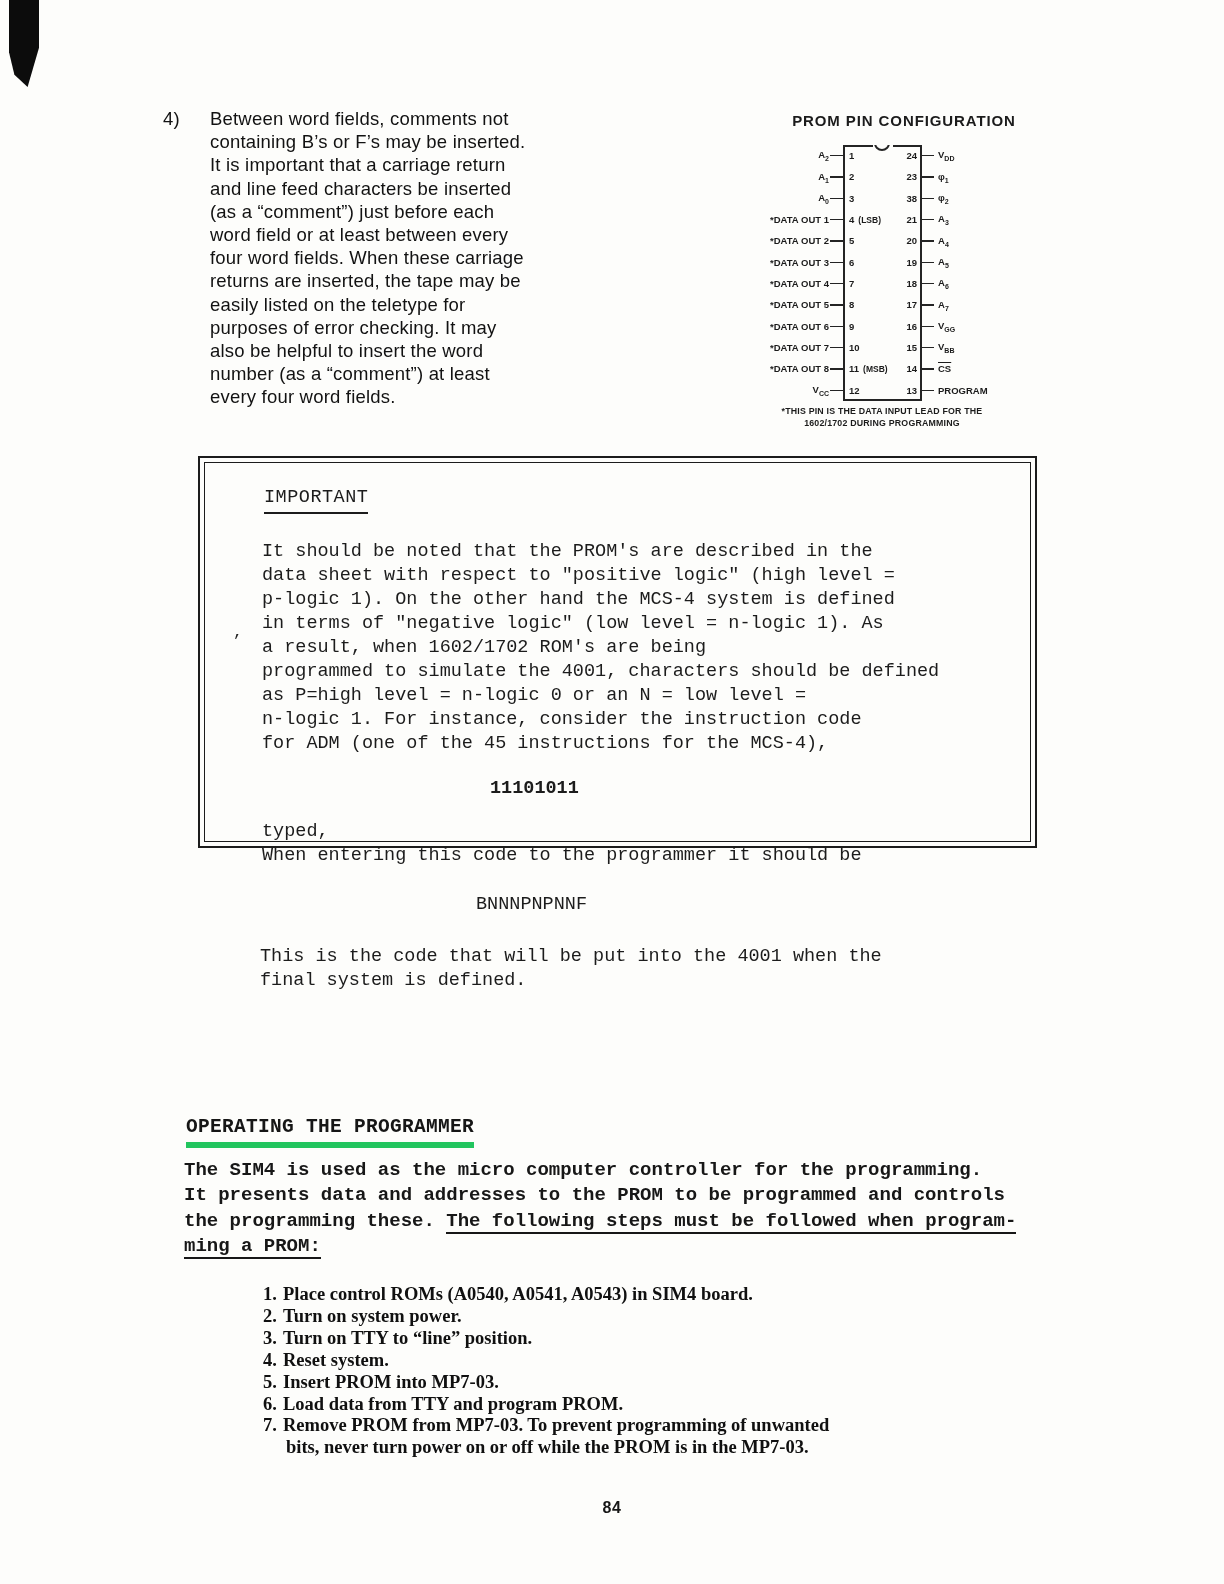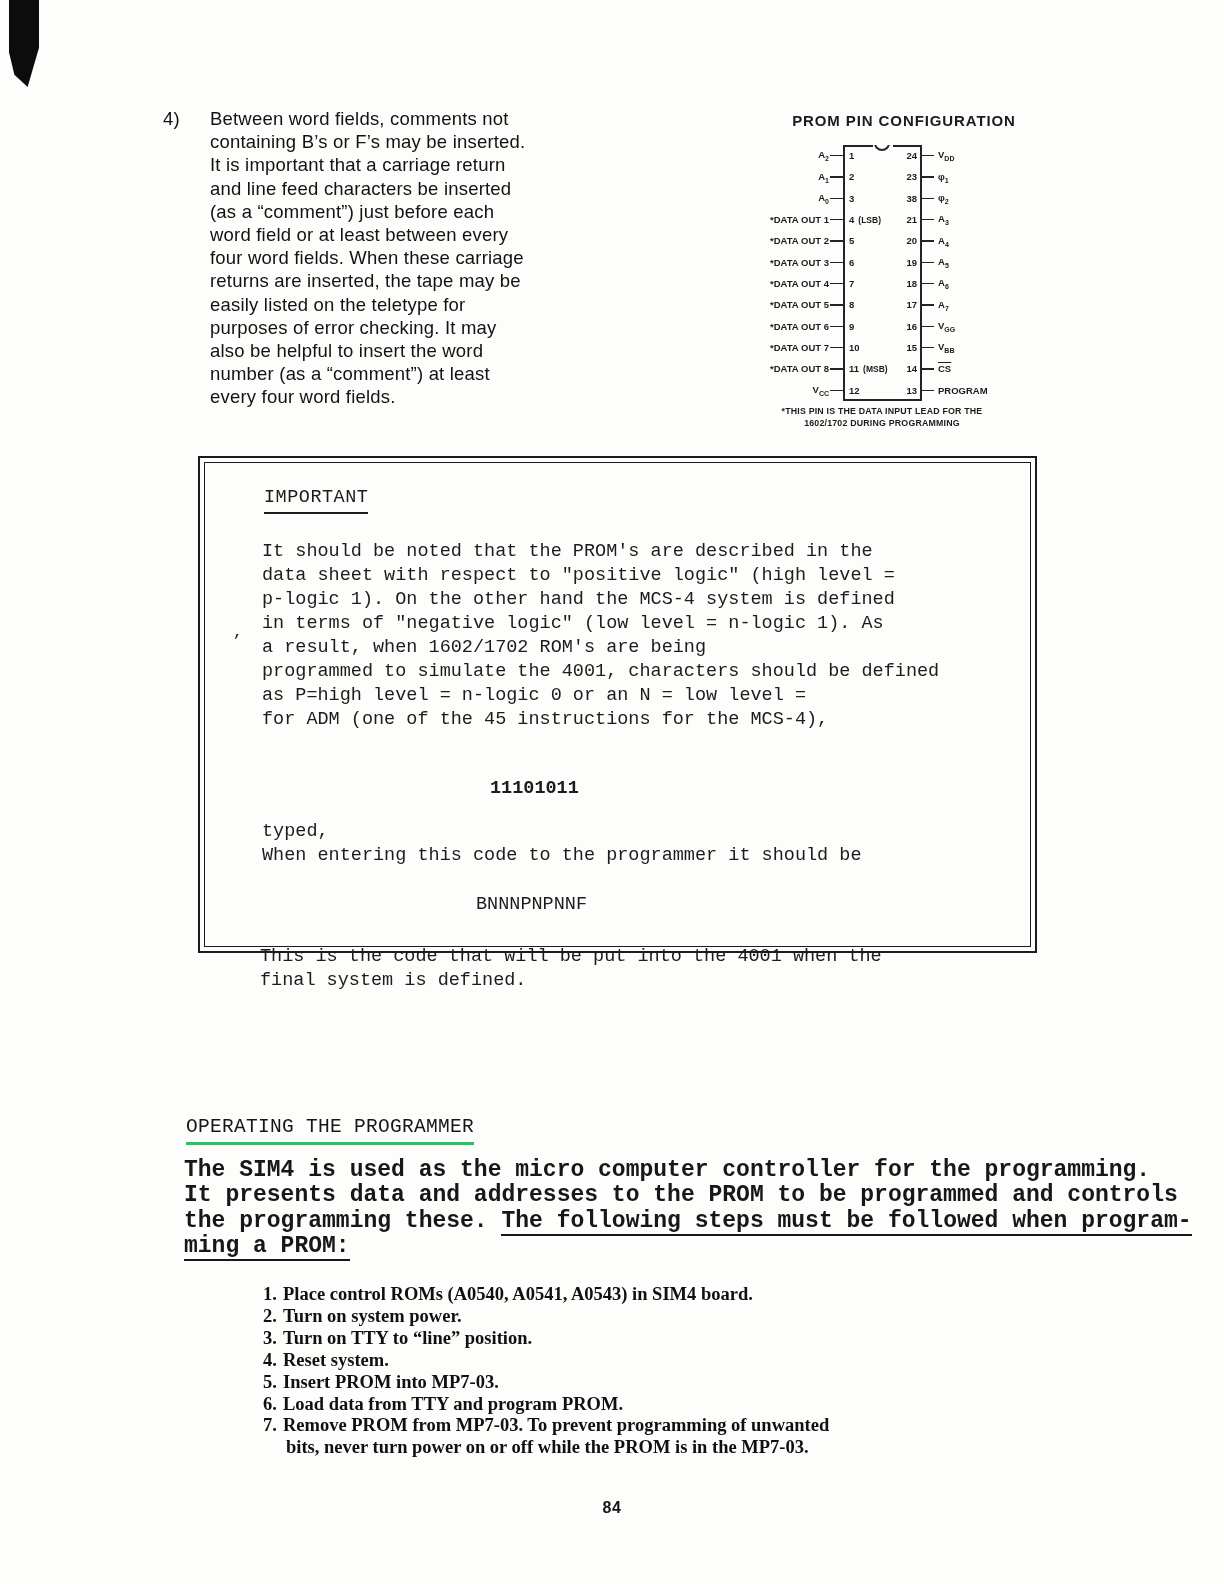--- a/index.html
+++ b/index.html
@@ -41,39 +41,39 @@
   .nl{ width:40px; padding-left:6px; box-sizing:border-box; text-align:left;}
   .nr{ width:39px; padding-right:5px; box-sizing:border-box; text-align:right;}
   .psub{ font-size:7px; vertical-align:-2.5px; font-weight:700;}
   .ovl{ text-decoration:overline;}
   .pnote{ margin-left:4px; font-size:8.5px;}
   #pin-footnote{ position:absolute; left:742px; top:406px; width:280px; text-align:center;
     font-size:8.8px; font-weight:700; line-height:11.5px; letter-spacing:.2px;}
 
   
   .mono{ font-family:"Liberation Mono","DejaVu Sans Mono", monospace; }
-  #important-box{ position:absolute; left:198px; top:456px; width:839px; height:497px;
+  #important-box{ position:absolute; left:198px; top:456px; width:839px; height:392px;
     border:2.5px solid #1c1c1c; box-sizing:border-box;}
   #important-inner{ position:absolute; left:4px; top:4px; right:4px; bottom:4px;
     border:1.5px solid #1c1c1c; pointer-events:none;}
   .boxtext{ font-size:18.5px; line-height:24px; color:#1c1c1c; white-space:nowrap;}
   #important-heading{ position:absolute; left:64px; top:28px; font-size:18.5px;
     border-bottom:2px solid #1c1c1c; padding-bottom:2px; letter-spacing:.5px;}
   #box-para1{ position:absolute; left:62px; top:82px;}
   #box-stray{ position:absolute; left:32px; top:172px; font-size:16px;}
   #box-code1{ position:absolute; left:290px; top:319px;font-weight:bold;}
   #box-para2{ position:absolute; left:62px; top:362px;}
   #box-code2{ position:absolute; left:276px; top:435px;}
   #box-para3{ position:absolute; left:60px; top:487px;}
 
   
   #op-heading{ position:absolute; left:186px; top:1116px;
-    font-size:19.5px; font-weight:400; letter-spacing:.3px;
-    border-bottom:3px solid #22c55e; padding-bottom:4px; white-space:nowrap;}
-  #op-para{ position:absolute; left:184px; top:1158px; font-size:23px; font-weight:700;
+    font-size:19.5px; font-weight:700; letter-spacing:.3px;
+    border-bottom:6px solid #22c55e; padding-bottom:4px; white-space:nowrap;}
+  #op-para{ position:absolute; left:184px; top:1158px; font-size:19px; font-weight:700;
     line-height:25.4px; color:#171717; white-space:nowrap;}
   .useg{ border-bottom:2.5px solid #171717; padding-bottom:0;}
 
   
   #steps{ position:absolute; left:263px; top:1284px;
     font-family:"Liberation Serif", serif; font-size:18.5px; font-weight:600;
     line-height:21.9px; color:#101010; white-space:nowrap;}
   .step-num{ display:inline-block; width:20px;}
   .step-cont{ margin-left:23px;}
 
@@ -216,20 +216,21 @@
     <div class="mono boxtext" id="important-heading">IMPORTANT</div>
     <div class="mono boxtext" id="box-stray">’</div>
     <div class="mono boxtext" id="box-para1">
         <div>It should be noted that the PROM's are described in the</div>
         <div>data sheet with respect to "positive logic" (high level =</div>
         <div>p-logic 1).  On the other hand the MCS-4 system is defined</div>
         <div>in terms of "negative logic" (low level = n-logic 1).  As</div>
         <div>a result, when 1602/1702 ROM's are being</div>
         <div>programmed to simulate the 4001, characters should be defined</div>
         <div>as P=high level = n-logic 0 or an N = low level =</div>
+        <div>n-logic 1.  For instance, consider the instruction code</div>
         <div>for ADM (one of the 45 instructions for the MCS-4),</div>
       </div>
     <div class="mono boxtext" id="box-code1">11101011</div>
     <div class="mono boxtext" id="box-para2">
         <div>typed,</div>
         <div>When entering this code to the programmer it should be</div>
       </div>
     <div class="mono boxtext" id="box-code2">BNNNPNPNNF</div>
     <div class="mono boxtext" id="box-para3">
         <div>This is the code that will be put into the 4001 when the</div>

